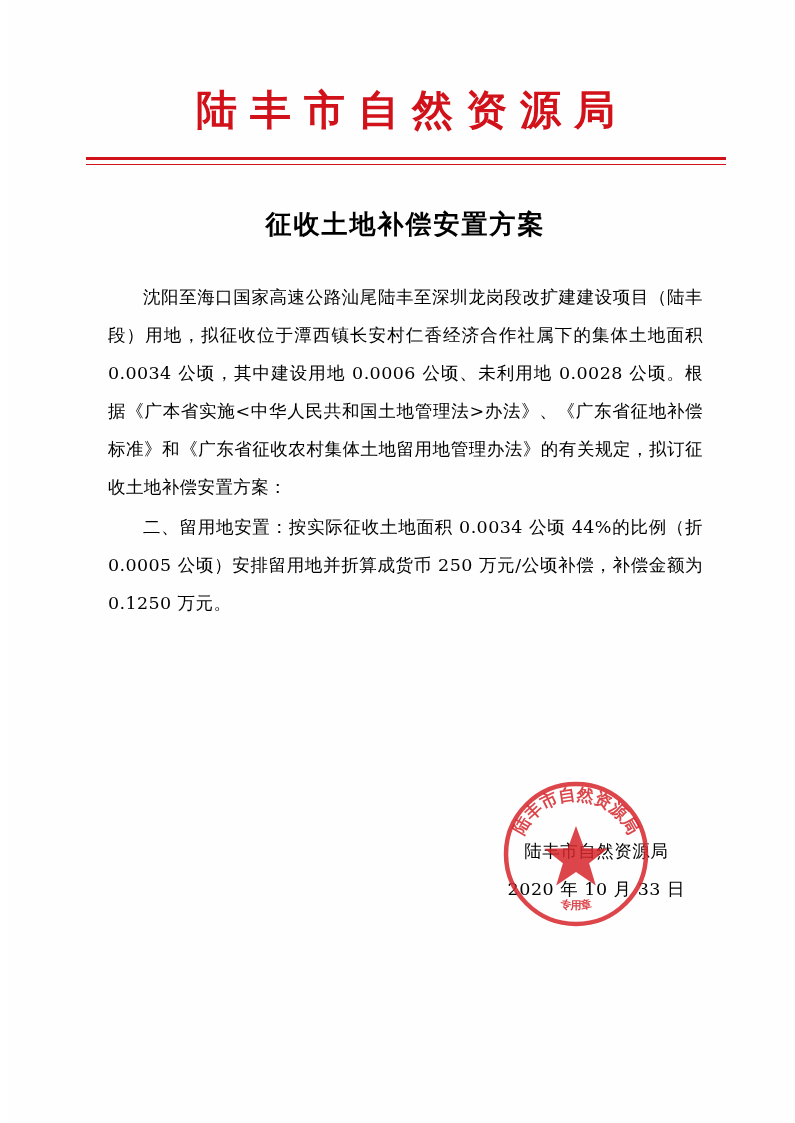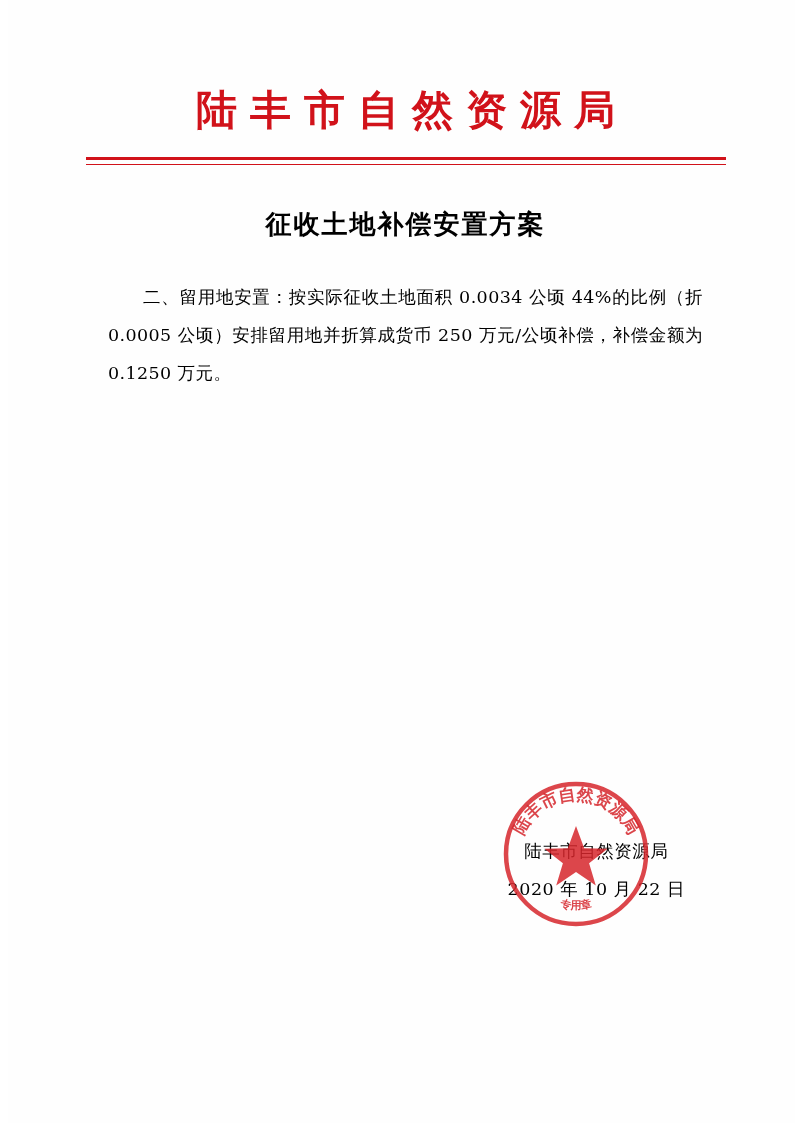--- a/index.html
+++ b/index.html
@@ -132,28 +132,29 @@
     <div class="rule-wrap">
       <div class="rule-thick"></div>
       <div class="rule-thin"></div>
     </div>
   </div>
 
   <div class="doc-title">征收土地补偿安置方案</div>
 
   <div class="body-area">
 
+    <p class="para">沈阳至海口国家高速公路汕尾陆丰至深圳龙岗段改扩建建设项目（陆丰段）用地，拟征收位于潭西镇长安村仁香经济合作社属下的集体土地面积 0.0034 公顷，其中建设用地 0.0006 公顷、未利用地 0.0028 公顷。根据《广本省实施&lt;中华人民共和国土地管理法&gt;办法》、《广东省征地补偿标准》和《广东省征收农村集体土地留用地管理办法》的有关规定，拟订征收土地补偿安置方案：</p>
 
 
     <p class="para">二、留用地安置：按实际征收土地面积 0.0034 公顷 44%的比例（折 0.0005 公顷）安排留用地并折算成货币 250 万元/公顷补偿，补偿金额为 0.1250 万元。</p>
   </div>
 
   <div class="sign-block">
     <div class="sign-org">陆丰市自然资源局</div>
-    <div class="sign-date">2020 年 10 月 22 日</div>
+    <div class="sign-date">2020 年 10 月 33 日</div>
   </div>
 
   <div class="seal">
     <svg width="152" height="152" viewBox="0 0 152 152" xmlns="http://www.w3.org/2000/svg">
       <circle cx="76" cy="76" r="70" fill="none" stroke="#d6262c" stroke-width="4.5" opacity="0.85"></circle>
 
       <polygon points="76,48 84.2,70.2 107.6,70.8 89.1,85.2 95.8,107.6 76,94 56.2,107.6 62.9,85.2 44.4,70.8 67.8,70.2" fill="#d6262c" opacity="0.85"></polygon>
 
       <defs>
         <path id="sealTopArc" d="M 19,79 A 57,57 0 0 1 133,79" fill="none"></path>

